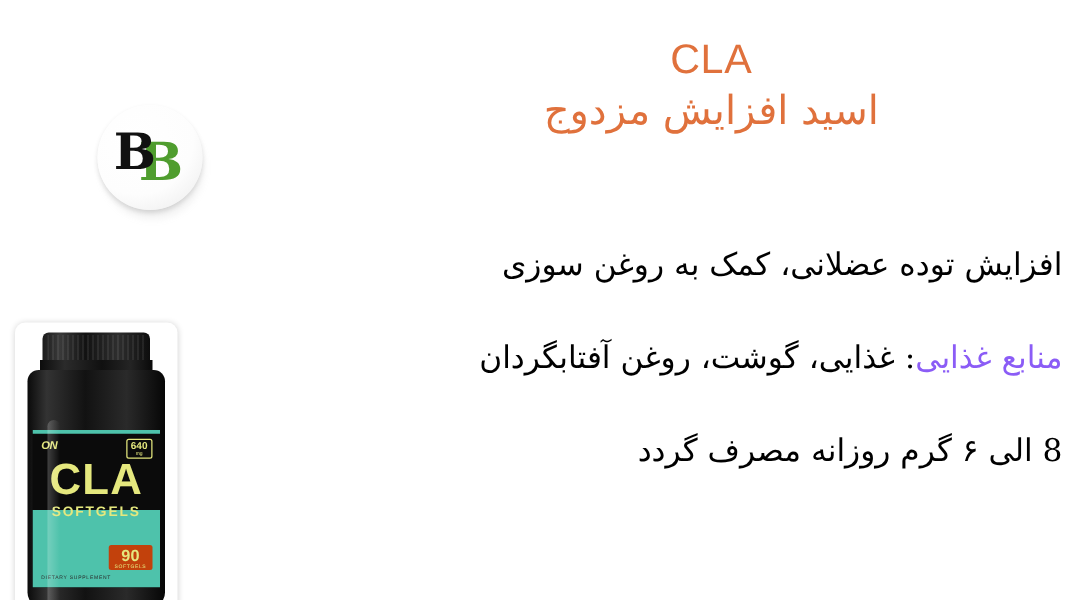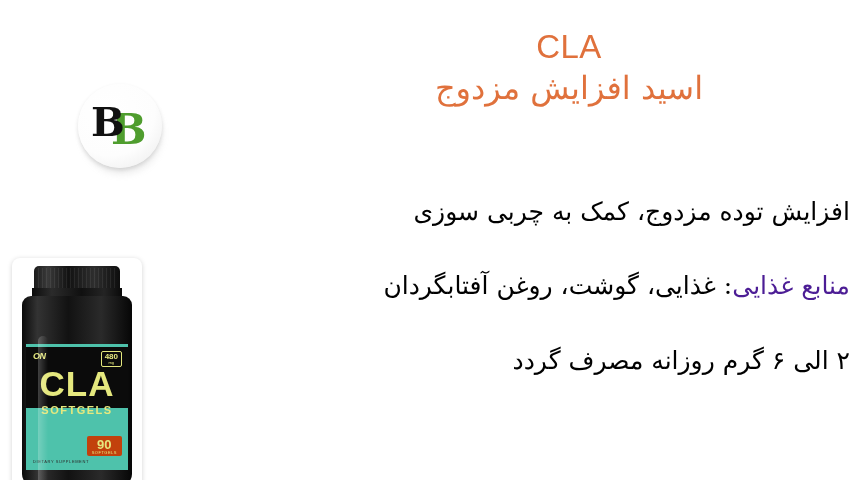--- a/index.html
+++ b/index.html
@@ -117,21 +117,21 @@
     margin: 0 0 43px 0;
     white-space: nowrap;
   }
   .para:last-child {
     margin-bottom: 0;
   }
   .para-dose {
     padding-left: 30px;
   }
   .hl-red {
-    color: #4c1d95;
+    color: #8b5cf6;
     margin-top: 20px;
   }
 
   
   .bottle {
     position: absolute;
     left: 12px;
     top: 258px;
     width: 130px;
     height: 232px;
@@ -320,38 +320,38 @@
       </div>
     </div>
   </div>
 
   <div class="title-block">
     <div class="title-en">CLA</div>
     <div class="title-fa">اسید افزایش مزدوج</div>
   </div>
 
   <div class="body-block">
-    <p class="para">افزایش توده مزدوج، کمک به چربی سوزی</p>
+    <p class="para">افزایش توده عضلانی، کمک به روغن سوزی</p>
     <p class="para"><span class="hl-red">منابع غذایی</span><span>: غذایی، گوشت، روغن آفتابگردان</span></p>
-    <p class="para para-dose">۲ الی ۶ گرم روزانه مصرف گردد</p>
+    <p class="para para-dose">8 الی ۶ گرم روزانه مصرف گردد</p>
   </div>
 
   <div class="bottle">
     <div class="bottle-card"></div>
     <div class="bottle-cap">
       <div class="bottle-cap-ridges"></div>
     </div>
     <div class="bottle-neck"></div>
     <div class="bottle-body">
       <div class="label">
         <div class="label-topline"></div>
         <div class="label-teal"></div>
         <div class="on-logo">ON</div>
         <div class="mg-badge">
-          <span class="mg-num">480</span>
+          <span class="mg-num">640</span>
           <span class="mg-unit">mg</span>
         </div>
         <div class="label-cla">CLA</div>
         <div class="label-softgels">SOFTGELS</div>
         <div class="count-badge">
           <span class="count-num">90</span>
           <span class="count-unit">SOFTGELS</span>
         </div>
         <div class="dietary">DIETARY SUPPLEMENT</div>
       </div>

